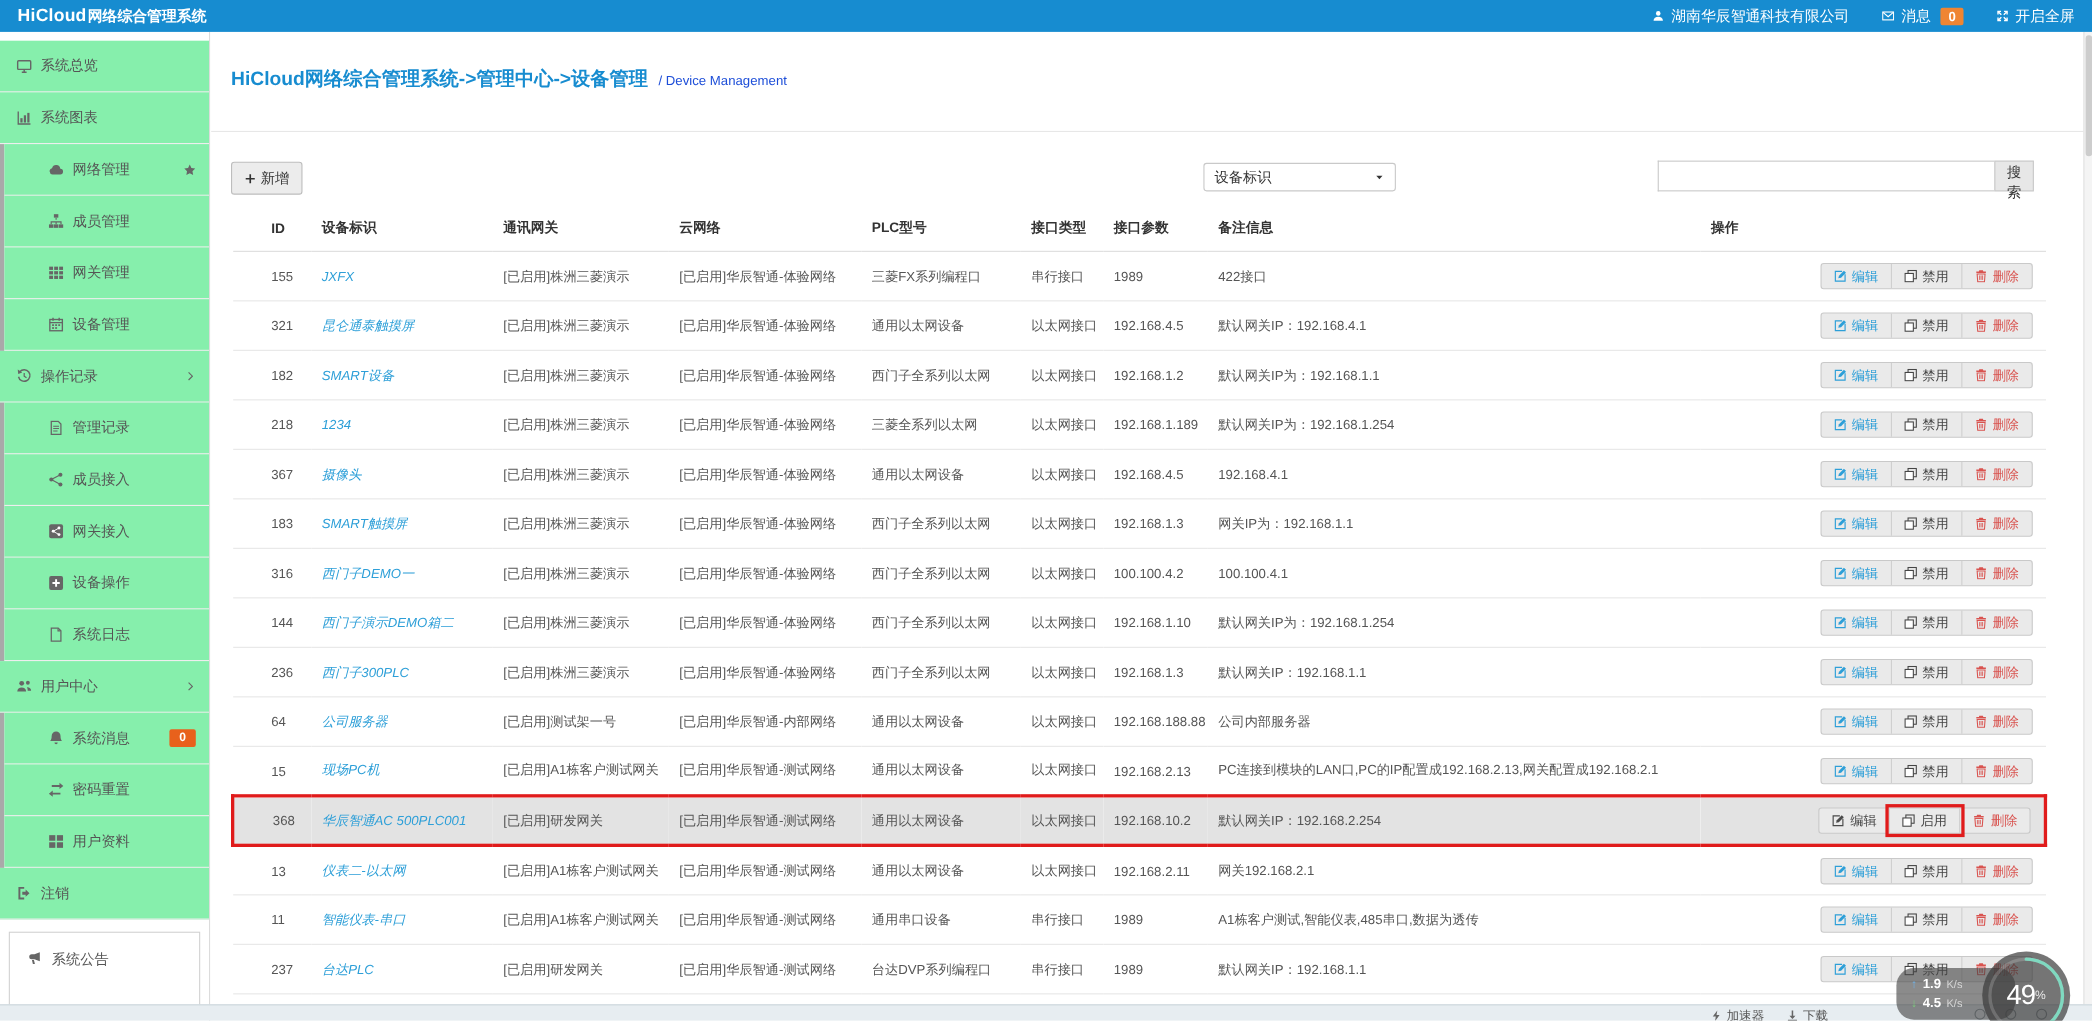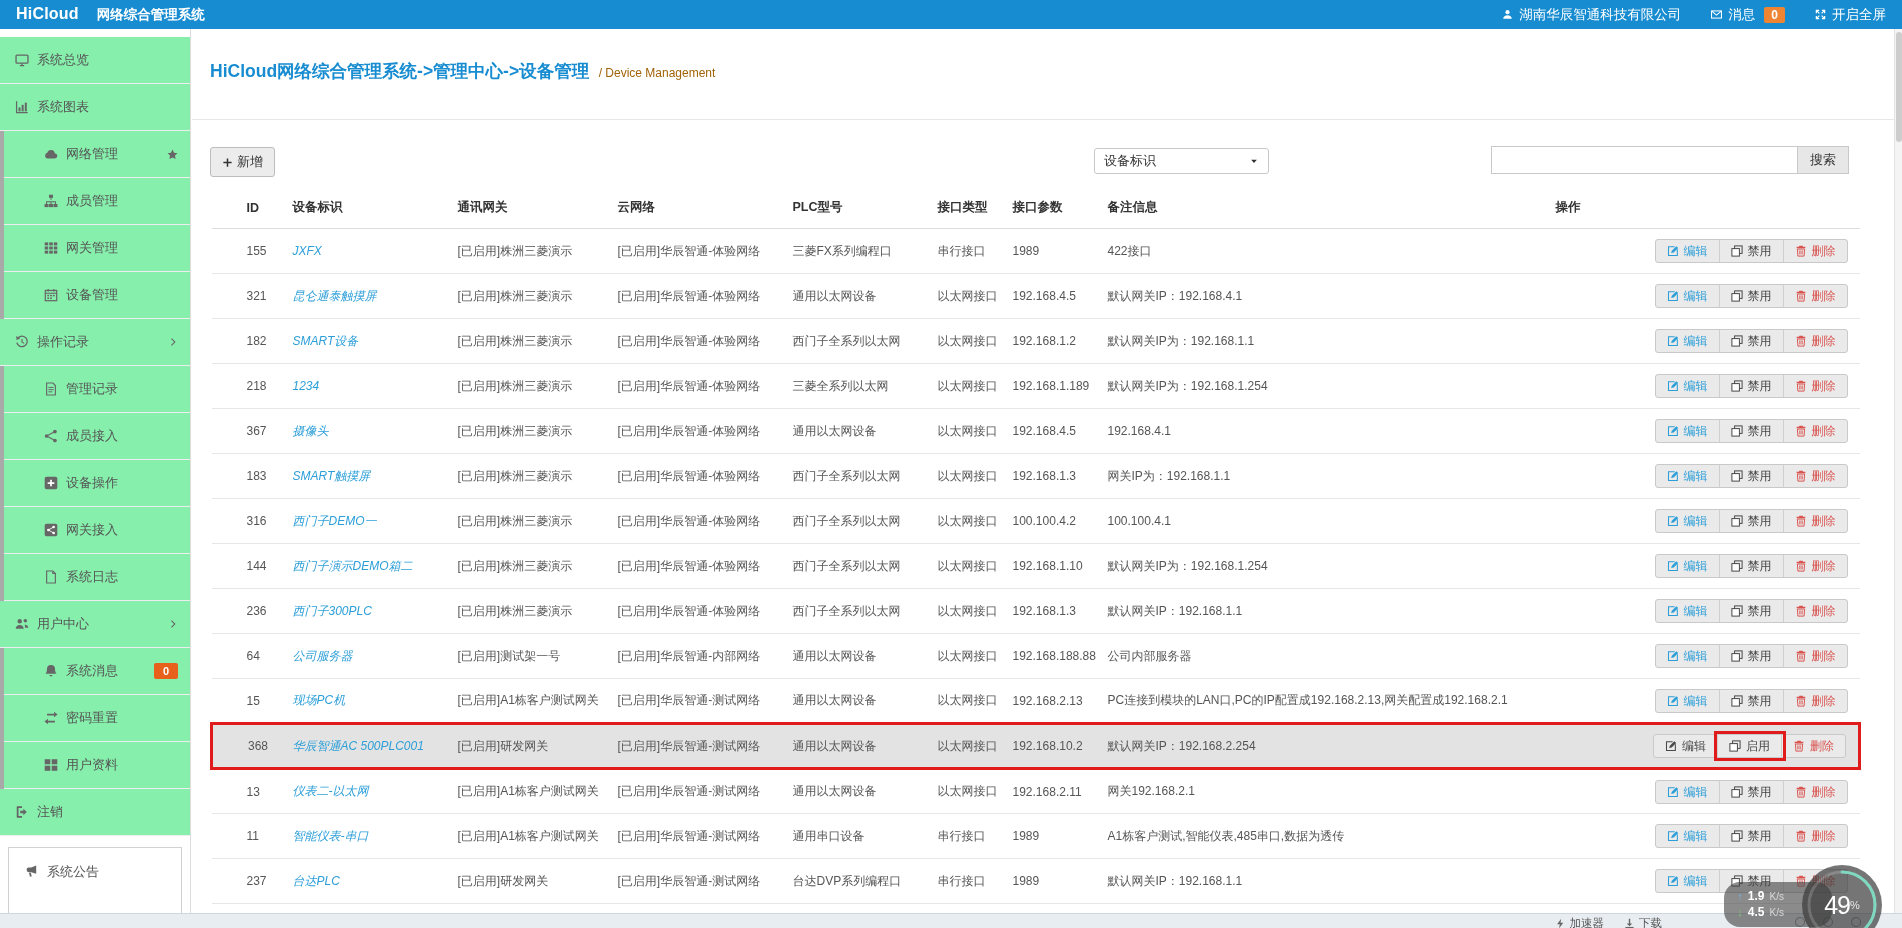--- a/index.html
+++ b/index.html
@@ -14,21 +14,21 @@
   }
   .ic{width:14px;height:14px;display:inline-block;flex:none;}
   .ic svg{width:100%;height:100%;display:block;}
   .ic.small{width:10px;height:10px;}
   .ic.tiny{width:11px;height:11px;}
 
   
   .topbar{position:absolute;top:0;left:0;right:0;height:29px;background:var(--brand);
     color:#fff;display:flex;align-items:center;justify-content:space-between;
     padding:0 16px;z-index:40;}
-  .brand{display:flex;align-items:baseline;gap:18px;}
+  .brand{display:flex;align-items:baseline;gap:1px;}
   .brand .b1{font-weight:bold;font-size:16px;letter-spacing:.2px;}
   .brand .b2{font-weight:bold;font-size:13.5px;}
   .top-right{display:flex;align-items:center;gap:30px;font-size:13.5px;}
   .top-item{display:flex;align-items:center;gap:6px;cursor:pointer;}
   .badge{background:var(--orange);color:#fff;padding:1px 7px;font-size:12px;
     font-weight:bold;border-radius:2px;margin-left:3px;}
 
   
   .sidebar{position:absolute;top:29px;left:0;width:191px;bottom:0;background:#fff;
     border-right:1px solid #dcdcdc;padding-top:8px;z-index:10;overflow:hidden;}
@@ -42,37 +42,37 @@
   .sbadge{margin-left:auto;background:var(--sbadge);color:#fff;font-size:11px;
     font-weight:bold;padding:2px 9px;border-radius:2px;}
   .announce{margin:11px 8px 0;border:1px solid #d2d2d2;height:70px;display:flex;
     align-items:flex-start;gap:8px;padding:15px 0 0 16px;font-size:13px;color:#555;}
   .announce .ic{color:#666;margin-top:1px;}
 
   
   .content{position:absolute;left:192px;top:29px;right:0;bottom:0;background:#fff;}
   .bc{height:91px;border-bottom:1px solid #e7e7e7;padding:30px 0 0 18px;}
   .bc-title{color:var(--brand);font-weight:bold;font-size:17.5px;}
-  .bc-sub{color:#a16207;font-size:12px;margin-left:5px;}
+  .bc-sub{color:#1d4ed8;font-size:12px;margin-left:5px;}
 
   .toolbar{position:relative;height:70px;}
   .btn{font-family:inherit;cursor:pointer;}
   .add-btn{position:absolute;left:18px;top:27px;display:flex;align-items:center;gap:4px;
     background:#ececec;border:1px solid #bdbdbd;border-radius:3px;color:#333;
     font-size:13px;padding:5px 11px;}
   .add-btn .ic{color:#333;}
   .filter-select{position:absolute;left:902px;top:28px;width:175px;height:26px;
     border:1px solid #c9c9c9;border-radius:3px;background:#fff;display:flex;
     align-items:center;justify-content:space-between;padding:0 9px;font-size:13px;
     color:#333;cursor:pointer;}
   .filter-select .ic{color:#333;}
   .searchbox{position:absolute;right:53px;top:26px;display:flex;}
   .searchbox input{width:306px;height:28px;border:1px solid #c9c9c9;border-right:none;
     padding:0 8px;outline:none;font-family:inherit;font-size:13px;color:#333;}
-  .search-btn{height:28px;width:52px;background:#e7e7e7;border:1px solid #c9c9c9;
+  .search-btn{height:28px;width:36px;background:#e7e7e7;border:1px solid #c9c9c9;
     font-size:13px;color:#333;}
 
   
   table{border-collapse:collapse;margin-left:18px;width:1648px;table-layout:fixed;
     font-size:12px;color:#555;}
   thead th{text-align:left;font-size:12.5px;color:#333;font-weight:bold;
     padding:9px 6px 12px 10px;border-bottom:1px solid #dddddd;white-space:nowrap;}
   thead th:first-child{padding-left:35px;}
   tbody td{height:45px;padding:0 6px 0 10px;border-bottom:1px solid #e7e7e7;
     white-space:nowrap;overflow:hidden;}
@@ -287,38 +287,38 @@
             </g>
             <path d="M3 8l9.5-5.1M3 8l9.5 5.1" stroke="currentColor" stroke-width="1.2"></path>
           </svg>
         </span>
         <span>成员接入</span>
       </div>
       <div class="side-item">
         <span class="ic">
           <svg viewBox="0 0 16 16">
             <rect x="0.8" y="0.8" width="14.4" height="14.4" rx="2" fill="currentColor"></rect>
-            <path d="M8 4.2v7.6M4.2 8h7.6" stroke="#fff" stroke-width="2"></path>
-          </svg>
-        </span>
-        <span>设备操作</span>
-      </div>
-      <div class="side-item">
-        <span class="ic">
-          <svg viewBox="0 0 16 16">
-            <rect x="0.8" y="0.8" width="14.4" height="14.4" rx="2" fill="currentColor"></rect>
             <g fill="#fff">
               <circle cx="5" cy="8" r="1.5"></circle>
               <circle cx="11" cy="4.6" r="1.5"></circle>
               <circle cx="11" cy="11.4" r="1.5"></circle>
             </g>
             <path d="M5 8l6-3.4M5 8l6 3.4" stroke="#fff" stroke-width="1"></path>
           </svg>
         </span>
         <span>网关接入</span>
+      </div>
+      <div class="side-item">
+        <span class="ic">
+          <svg viewBox="0 0 16 16">
+            <rect x="0.8" y="0.8" width="14.4" height="14.4" rx="2" fill="currentColor"></rect>
+            <path d="M8 4.2v7.6M4.2 8h7.6" stroke="#fff" stroke-width="2"></path>
+          </svg>
+        </span>
+        <span>设备操作</span>
       </div>
       <div class="side-item">
         <span class="ic">
           <svg viewBox="0 0 16 16">
             <path d="M3 1.2h7.2L13 4v10.8H3z" fill="none" stroke="currentColor" stroke-width="1.3"></path>
             <path d="M10 1.5V4h2.8" fill="none" stroke="currentColor" stroke-width="1.2"></path>
           </svg>
         </span>
         <span>系统日志</span>
       </div>

